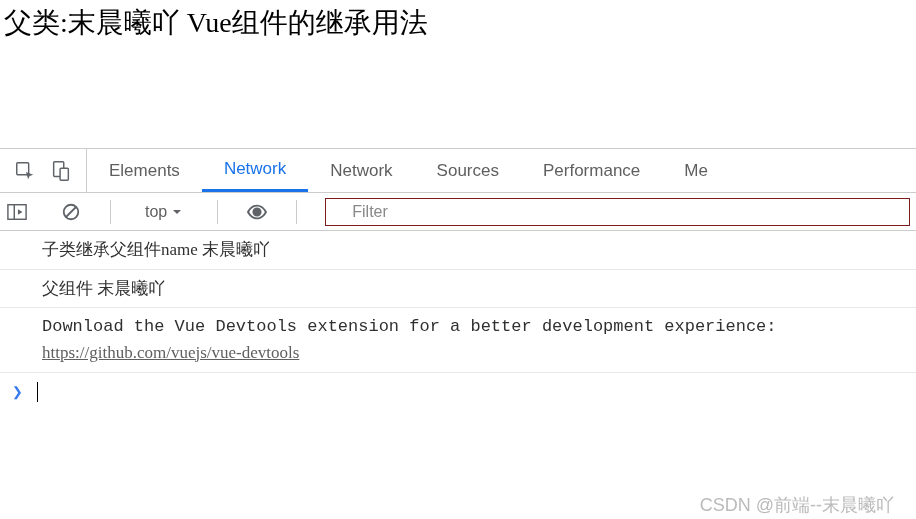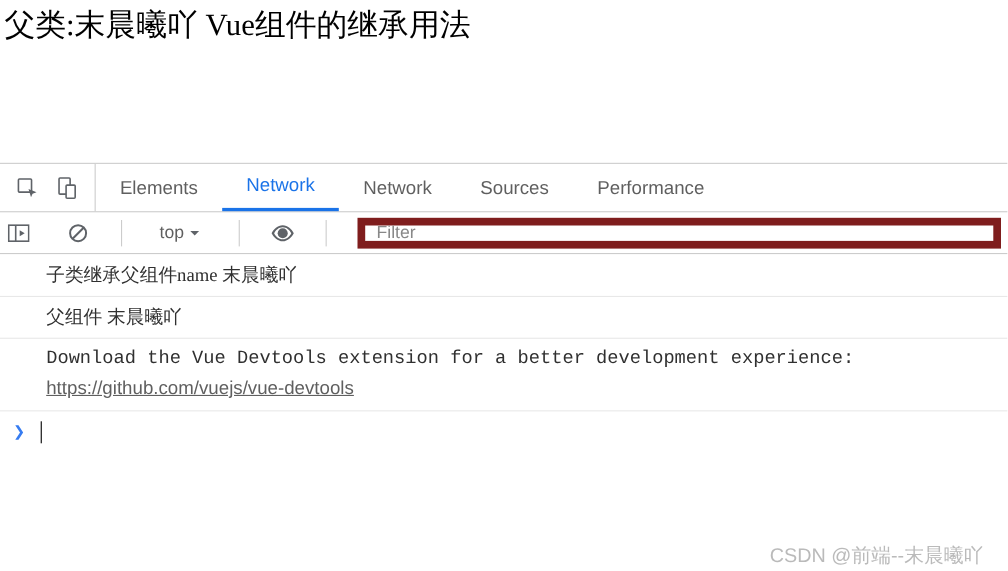--- a/index.html
+++ b/index.html
@@ -93,22 +93,22 @@
     .dropdown {
       display: flex;
       align-items: center;
       gap: 4px;
       padding: 2px 6px;
       cursor: pointer;
     }
     .filter-input {
       flex: 1;
       height: 28px;
-      border: 7px solid #7f1d1d;
-      padding: 2px 10px;
+      border: 1px solid #7f1d1d;
+      padding: 2px 26px;
       font-size: 16px;
       font-family: inherit;
       color: #0c4a6e;
       background: #fff;
     }
     .filter-input::placeholder { color: #888; }
     .console-body {
       font-family: Consolas, "Courier New", monospace;
       font-size: 17px;
       color: #303030;
@@ -121,21 +121,21 @@
     .console-row.cn {
       font-family: "SimSun", "NSimSun", serif;
     }
     .console-row .mono {
       font-family: Consolas, "Courier New", monospace;
       text-align: center;
     }
     .console-link {
       color: #5f5f5f;
       text-decoration: underline;
-      font-family: Liberation Sans, sans-serif;
+      font-family: Liberation Serif, serif;
     }
     .prompt-row {
       display: flex;
       align-items: center;
       padding: 8px 0 8px 12px;
     }
     .prompt-caret {
       color: #367cf1;
       font-size: 18px;
       font-weight: bold;
@@ -179,20 +179,21 @@
           <rect x="11" y="9" width="9" height="13" rx="1" fill="#fff"></rect>
         </svg>
       </span>
     </div>
     <div class="tabs-list">
       <div class="tab">Elements</div>
       <div class="tab active">Network</div>
       <div class="tab">Network</div>
       <div class="tab">Sources</div>
       <div class="tab">Performance</div>
+      <div class="tab">Me</div>
     </div>
   </div>
 
   <div class="console-toolbar">
     <span class="icon-btn">
       <svg width="20" height="18" viewBox="0 0 22 18" fill="none" stroke="#5f6368" stroke-width="1.6">
         <rect x="1" y="1" width="20" height="16"></rect>
         <line x1="8" y1="1" x2="8" y2="17"></line>
         <path d="M12 6 L17 9 L12 12 Z" fill="#5f6368" stroke="none"></path>
       </svg>

